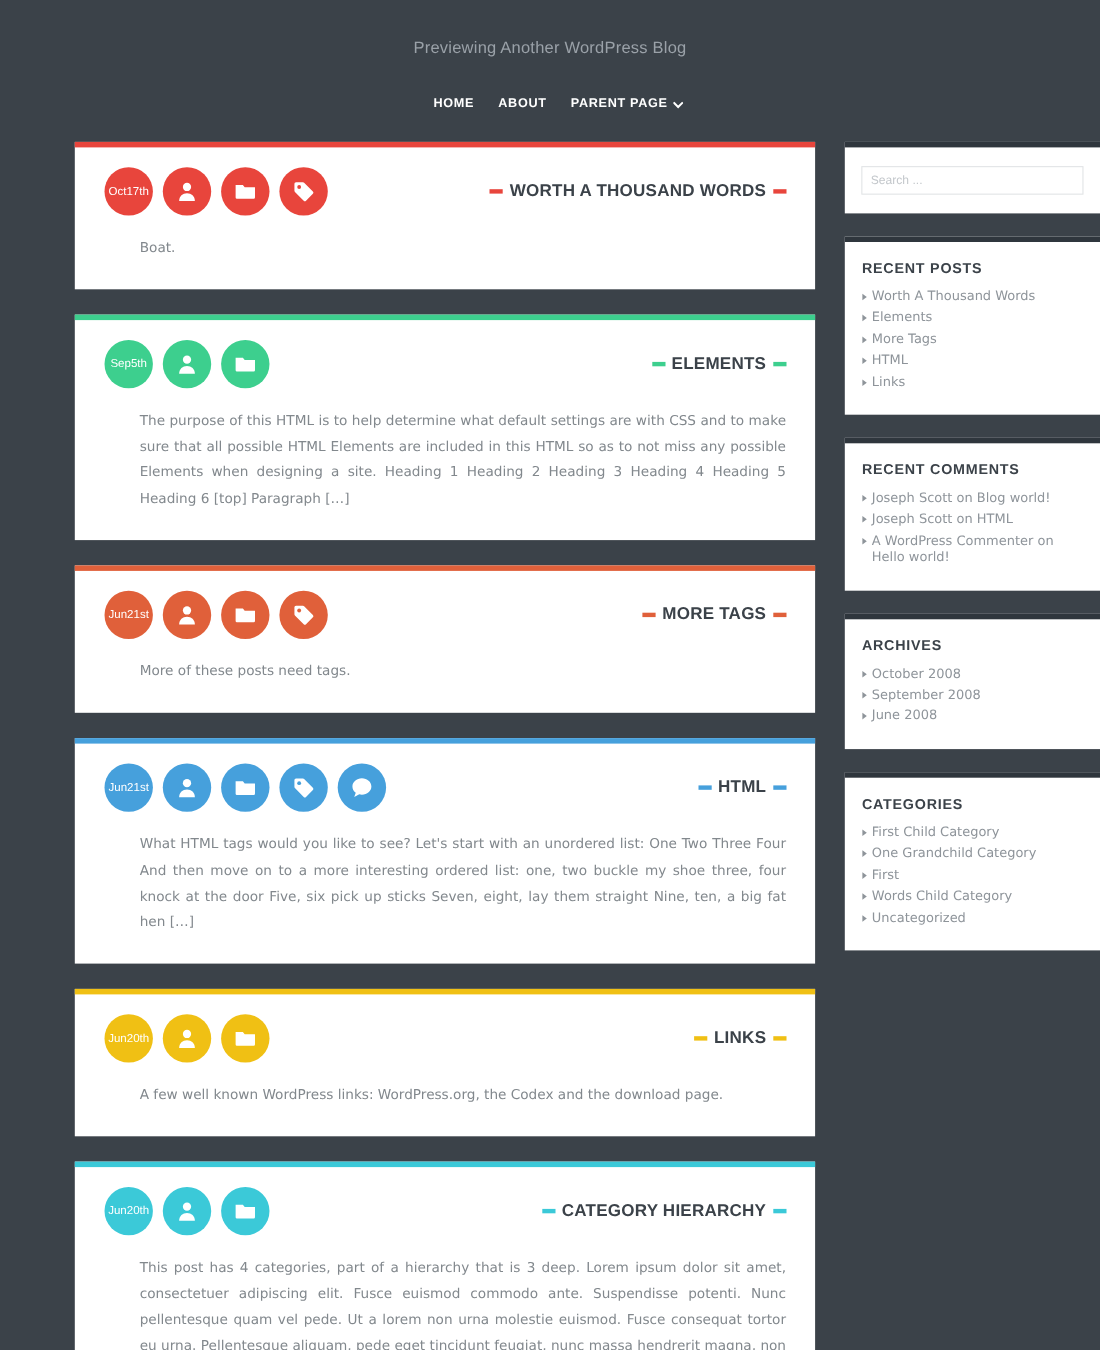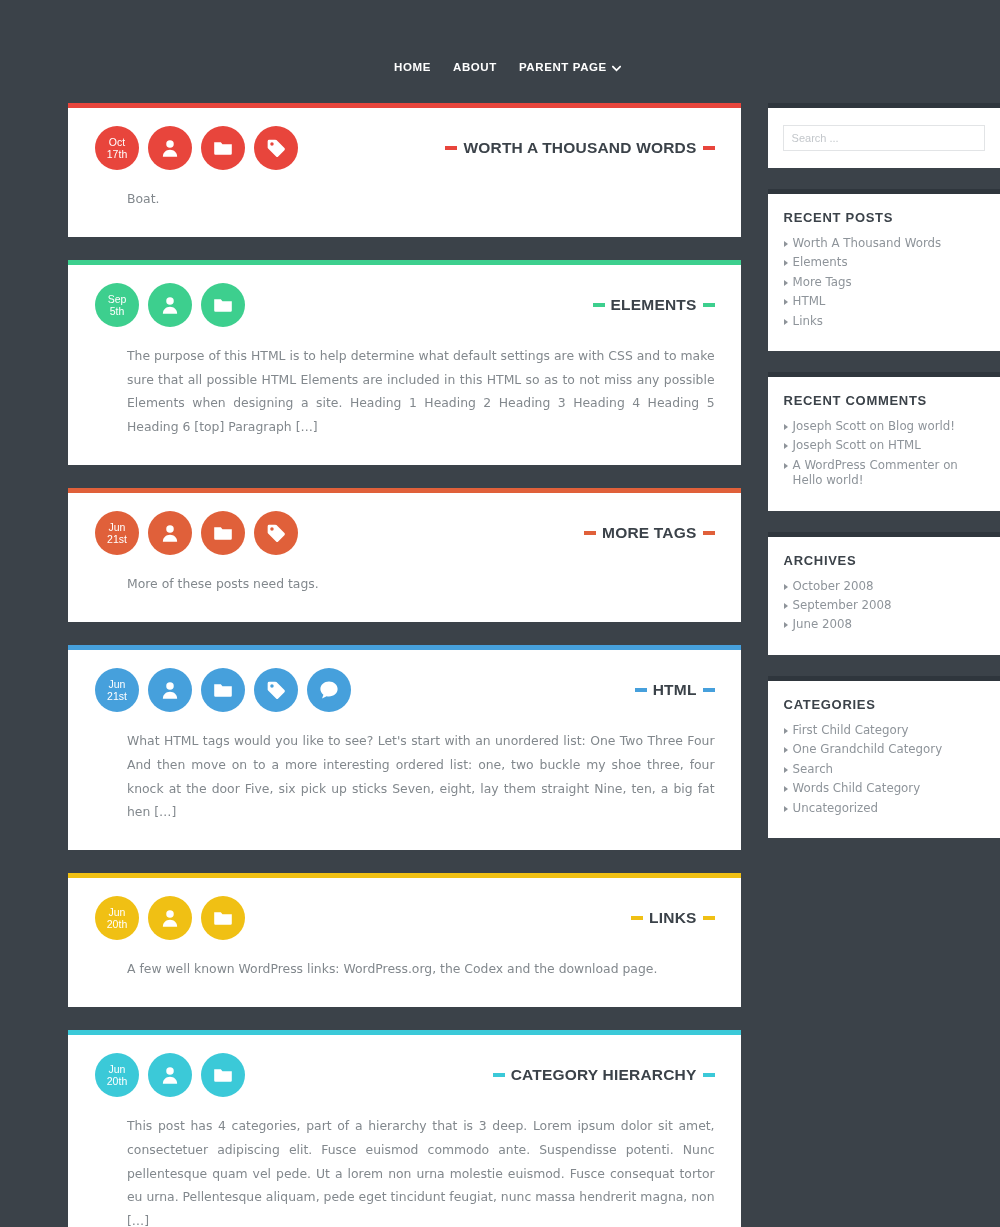--- a/index.html
+++ b/index.html
@@ -96,21 +96,21 @@
     display: flex;
     align-items: center;
     gap: 9px;
   }
   .meta-circle {
     width: 44px;
     height: 44px;
     border-radius: 50%;
     background: #e8453c;
     display: flex;
-    flex-direction: column;
+    flex-direction: row;
     align-items: center;
     justify-content: center;
     flex: 0 0 auto;
   }
   .meta-circle svg { display: block; }
   .date-m, .date-d {
     font-family: "Liberation Sans Narrow", "Liberation Sans", sans-serif;
     font-size: 10.5px;
     color: #ffffff;
     line-height: 12px;
@@ -197,20 +197,21 @@
     color: #9aa0a6;
     padding: 0 8px;
     outline: none;
   }
   .search-field::placeholder { color: #c3c7cb; }
 </style>
 </head>
 <body>
 
 <header class="site-header">
+  <p class="site-tagline">Previewing Another WordPress Blog</p>
   <nav class="main-nav">
     <ul>
       <li>
         <a href="#">
           <span>Home</span>
         </a>
       </li>
       <li>
         <a href="#">
           <span>About</span>
@@ -449,21 +450,21 @@
             <li><a href="#">October 2008</a></li>
             <li><a href="#">September 2008</a></li>
             <li><a href="#">June 2008</a></li>
           </ul>
         </section>
         <section class="widget">
           <h3 class="widget-title">Categories</h3>
           <ul>
             <li><a href="#">First Child Category</a></li>
             <li><a href="#">One Grandchild Category</a></li>
-            <li><a href="#">Search</a></li>
+            <li><a href="#">First</a></li>
             <li><a href="#">Words Child Category</a></li>
             <li><a href="#">Uncategorized</a></li>
           </ul>
         </section>
       </div>
   </aside>
 
 </div>
 
 </body></html>

